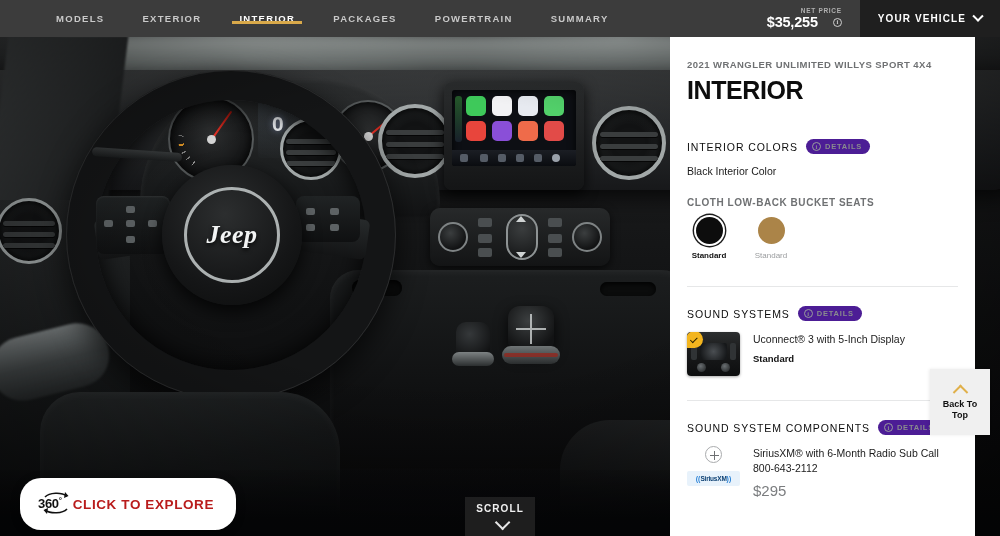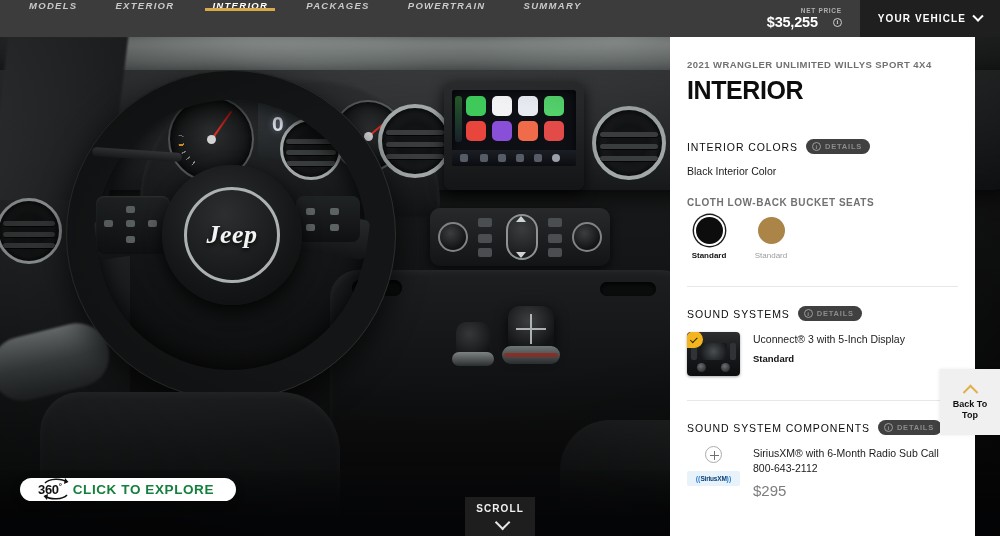--- a/index.html
+++ b/index.html
@@ -155,21 +155,21 @@
   .seatRr { position:absolute; left:560px; top:420px; width:180px; height:120px;
            background:linear-gradient(195deg,#232526 0%,#141516 55%,#0b0c0c 100%); border-radius:50px 20px 0 0; }
   .floor { position:absolute; left:0; top:470px; width:1000px; height:70px;
            background:linear-gradient(180deg,rgba(10,11,12,.2),#07080a 70%); }
   .vignette { position:absolute; inset:0; pointer-events:none;
            background:radial-gradient(ellipse 70% 65% at 45% 45%, rgba(0,0,0,0) 40%, rgba(0,0,0,.55) 100%); }
 
   
   .nav { position:absolute; left:0; top:0; width:1000px; height:37px;
          background:#3c3c3c; display:flex; align-items:stretch; z-index:40; }
-  .navitems { display:flex; align-items:flex-start; padding-left:10px;font-style:italic; }
+  .navitems { display:flex; align-items:center; padding-left:37px; }
   .navitem { position:relative; display:flex; align-items:center; padding:0 19px;
              color:#c9c9c9; font-size:9.5px; font-weight:700; letter-spacing:1.3px; cursor:pointer; }
   .navitem.active { color:#fff; }
   .navitem.active::after { content:""; position:absolute; left:12px; right:12px; bottom:0; height:3px;
              background:#d9a94a; }
   .navspacer { flex:1; }
   .price { display:flex; flex-direction:column; align-items:flex-end; justify-content:center;
            padding:0 18px 0 10px; background:#3c3c3c; }
   .pricelbl { color:#b0b0b0; font-size:6.5px; font-weight:700; letter-spacing:.7px; line-height:1.1; }
   .priceval { color:#fff; font-size:14.5px; font-weight:700; letter-spacing:-.2px; display:flex;
@@ -182,21 +182,21 @@
   .chev { width:8px; height:8px; border-right:2px solid #fff; border-bottom:2px solid #fff;
           transform:rotate(45deg) translate(-2px,-2px); }
 
   
   .panel { position:absolute; left:670px; top:37px; width:305px; height:499px; background:#fff;
            z-index:30; overflow:hidden; padding:22px 17px 0 17px; }
   .sub { color:#6f7173; font-size:9.5px; font-weight:700; letter-spacing:.45px; margin-bottom:6px; }
   .ptitle { color:#0d0d0d; font-size:25px; font-weight:700; letter-spacing:-.4px; margin-bottom:34px; }
   .sechead { display:flex; align-items:center; gap:8px; margin-bottom:11px; }
   .sectitle { color:#0d0d0d; font-size:10.5px; font-weight:400; letter-spacing:.9px; }
-  .pill { display:inline-flex; align-items:center; gap:4px; background:#404040; border-radius:10px;
+  .pill { display:inline-flex; align-items:center; gap:4px; background:#4c1d95; border-radius:10px;
           padding:3px 8px 3px 6px; cursor:pointer; }
   .pill .ic { width:9px; height:9px; border:1px solid #9a9c9e; border-radius:50%; display:inline-flex;
           align-items:center; justify-content:center; color:#8a8c8e; font-size:6.5px; font-weight:700;
           font-family:"Liberation Serif", serif; }
   .pill .tx { color:#8a8c8e; font-size:7.5px; font-weight:700; letter-spacing:.8px; }
   .rowtxt { color:#1b1b1b; font-size:10.5px; margin-bottom:20px; }
   .swlabel { color:#6f7173; font-size:10px; font-weight:600; letter-spacing:.55px; margin-bottom:9px; }
   .swatches { display:flex; gap:18px; margin-bottom:26px; }
   .sw { display:flex; flex-direction:column; align-items:center; width:44px; cursor:pointer; }
   .swdot { width:27px; height:27px; border-radius:50%; margin-bottom:7px; }
@@ -227,35 +227,35 @@
   .plus::before,.plus::after { content:""; position:absolute; background:#6e7072; }
   .plus::before { left:4px; top:7.5px; width:9px; height:1.3px; }
   .plus::after { left:7.8px; top:3.8px; width:1.3px; height:9px; }
   .sxm { width:53px; height:15px; border-radius:2px; background:#e8f2fb; display:flex;
          align-items:center; justify-content:center; }
   .sxmtxt { color:#0a3f72; font-size:6.5px; font-weight:700; letter-spacing:-.2px;
             font-family:"Liberation Sans", sans-serif; }
   .sxmwave { color:#2a82d6; font-size:7px; font-weight:700; }
 
   
-  .btt { position:absolute; right:0; top:369px; width:60px; height:66px; background:#f0f0f0;
+  .btt { position:absolute; right:10px; top:369px; width:60px; height:66px; background:#f0f0f0;
          display:flex; flex-direction:column; align-items:center; justify-content:center; gap:4px;
          z-index:35; cursor:pointer; box-shadow:-1px 0 3px rgba(0,0,0,.08); }
   .bttchev { width:11px; height:11px; border-left:2.4px solid #e0b04a; border-top:2.4px solid #e0b04a;
              transform:rotate(45deg) translate(2px,2px); }
   .btttxt { color:#111; font-size:9px; font-weight:700; text-align:center; line-height:1.15; }
 
   
-  .b360 { position:absolute; left:20px; top:478px; height:23px; background:#fff; border-radius:21px;
+  .b360 { position:absolute; left:20px; top:478px; height:52px; background:#fff; border-radius:21px;
           display:flex; align-items:center; gap:11px; padding:0 22px 0 18px; z-index:35; cursor:pointer;
           box-shadow:0 2px 8px rgba(0,0,0,.35); }
   .b360 .n { position:relative; color:#111; font-size:13px; font-weight:700; letter-spacing:-.3px; }
   .b360 .n .deg { font-size:8px; vertical-align:super; }
   .arcs { position:absolute; left:-3px; top:-6px; width:42px; height:26px; }
-  .b360 .t { color:#15803d; font-size:13.5px; font-weight:700; letter-spacing:.6px; }
+  .b360 .t { color:#b91c1c; font-size:13.5px; font-weight:700; letter-spacing:.6px; }
 
   
   .scrollbox { position:absolute; left:465px; top:497px; width:70px; height:39px;
                background:rgba(40,40,40,.72); display:flex; flex-direction:column;
                align-items:center; justify-content:center; gap:5px; z-index:35; cursor:pointer; }
   .scrolltxt { color:#f0f0f0; font-size:10px; font-weight:700; letter-spacing:1.1px; }
   .scrollchev { width:11px; height:11px; border-right:2px solid #e6e6e6; border-bottom:2px solid #e6e6e6;
                transform:rotate(45deg) translateY(-3px); }
 </style>
 </head>

